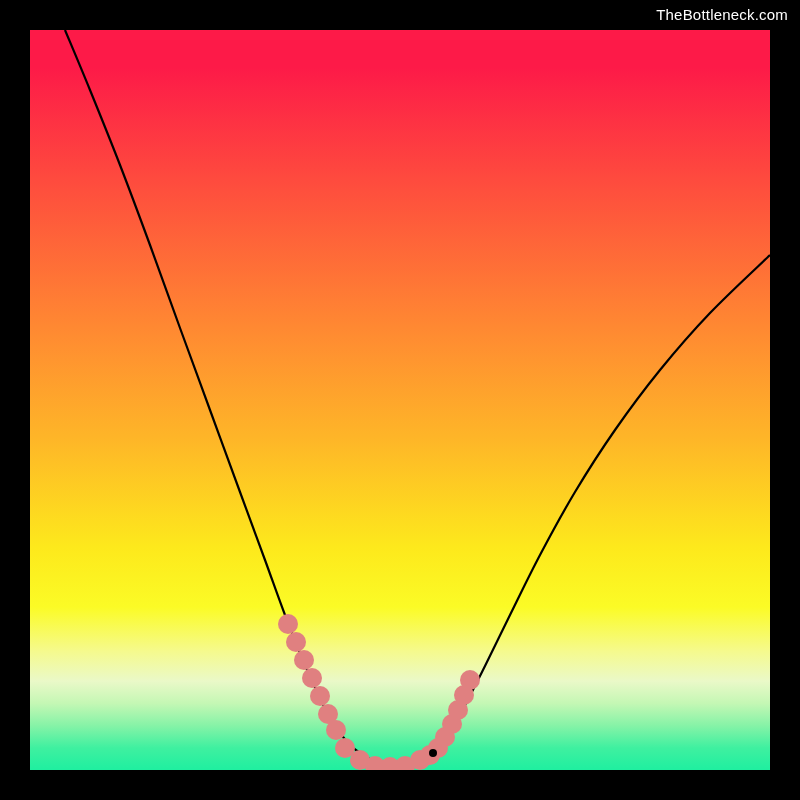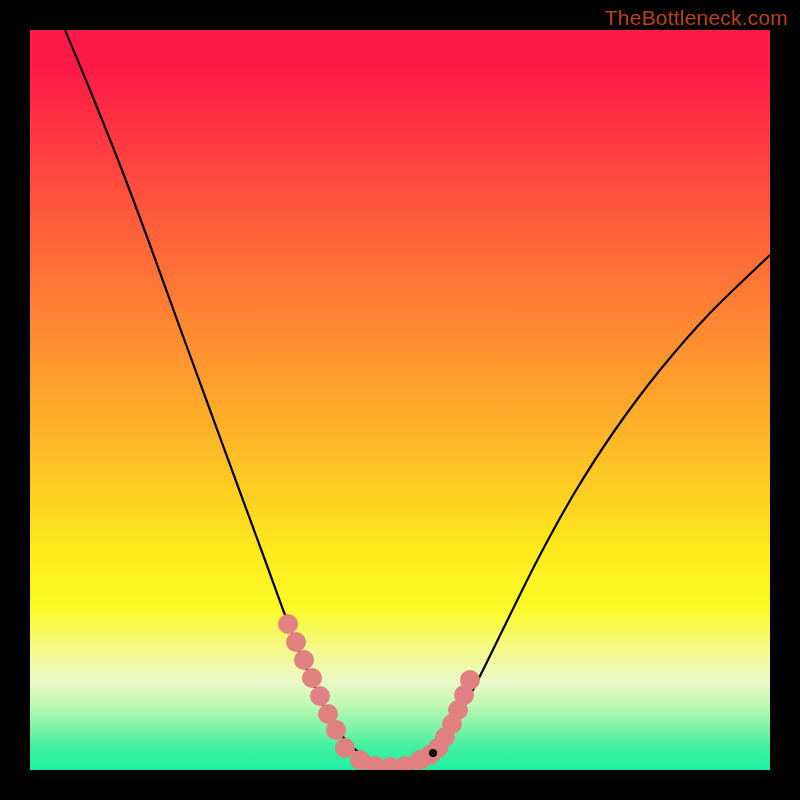--- a/index.html
+++ b/index.html
@@ -9,22 +9,22 @@
     height: 800px;
     background: #000;
     overflow: hidden;
     position: relative;
     font-family: Arial, sans-serif;
   }
   .watermark {
     position: absolute;
     top: 6px;
     right: 12px;
-    color: #c2410c;
-    font-size: 21px;
+    color: #ffffff;
+    font-size: 15px;
     font-weight: 500;
     z-index: 10;
     letter-spacing: 0.2px;
   }
   .frame {
     position: absolute;
     top: 30px;
     left: 30px;
     width: 740px;
     height: 740px;

